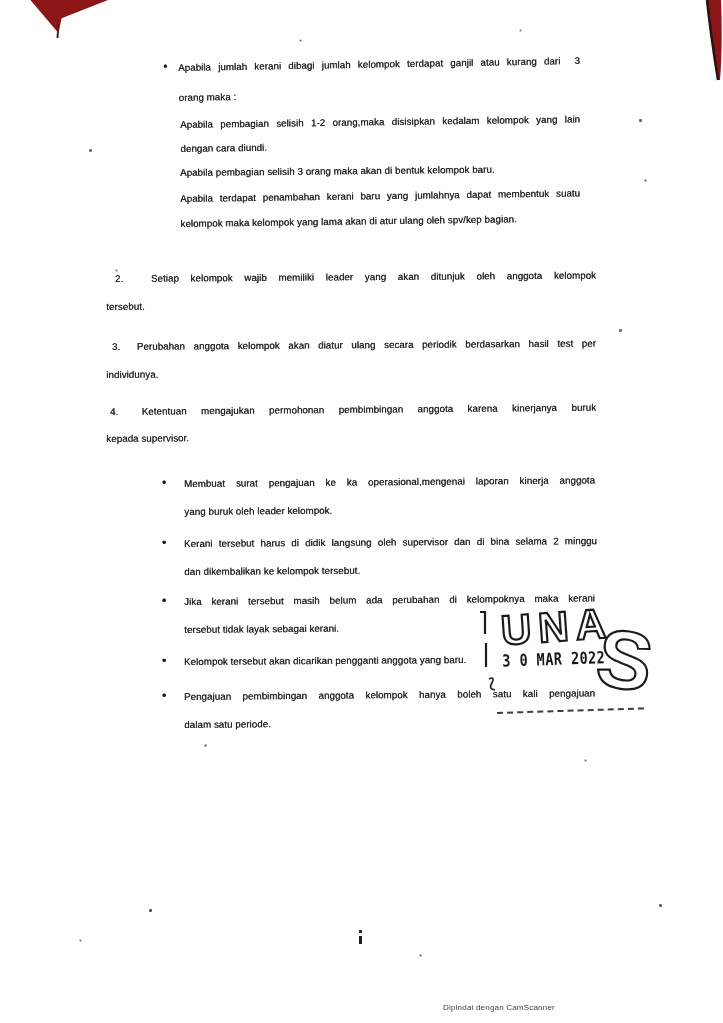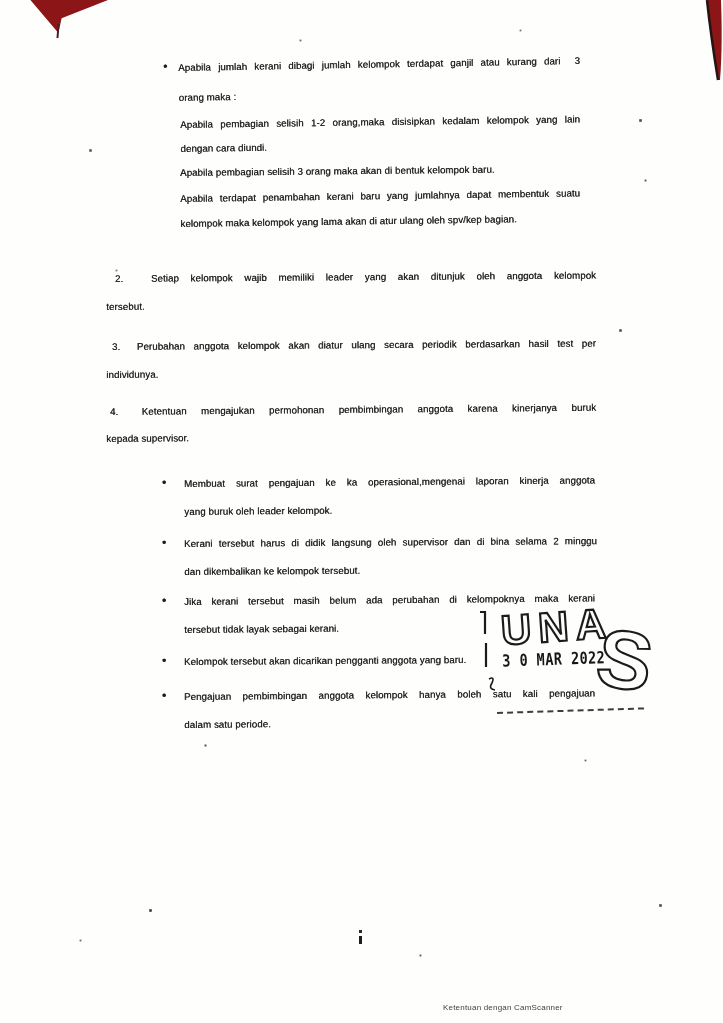--- a/index.html
+++ b/index.html
@@ -184,15 +184,15 @@
       <text x="26" y="48" font-size="42" font-weight="bold" letter-spacing="7" stroke-width="2.2" font-family="Liberation Sans, sans-serif" transform="rotate(-4 26 48)">UNA</text>
       <text x="122" y="90" font-size="82" font-weight="bold" stroke-width="2.2" font-family="Liberation Sans, sans-serif" transform="rotate(9 140 60)">S</text>
     </g>
   </svg>
   <div class="stamp-date">3 0 MAR 2022</div>
   <div class="dashed-line"></div>
 
   <div class="i-mark-dot"></div>
   <div class="i-mark-stem"></div>
 
-  <div class="footer">Ketentuan dengan CamScanner</div>
+  <div class="footer">Dipindai dengan CamScanner</div>
 
 </div>
 
 </body></html>

